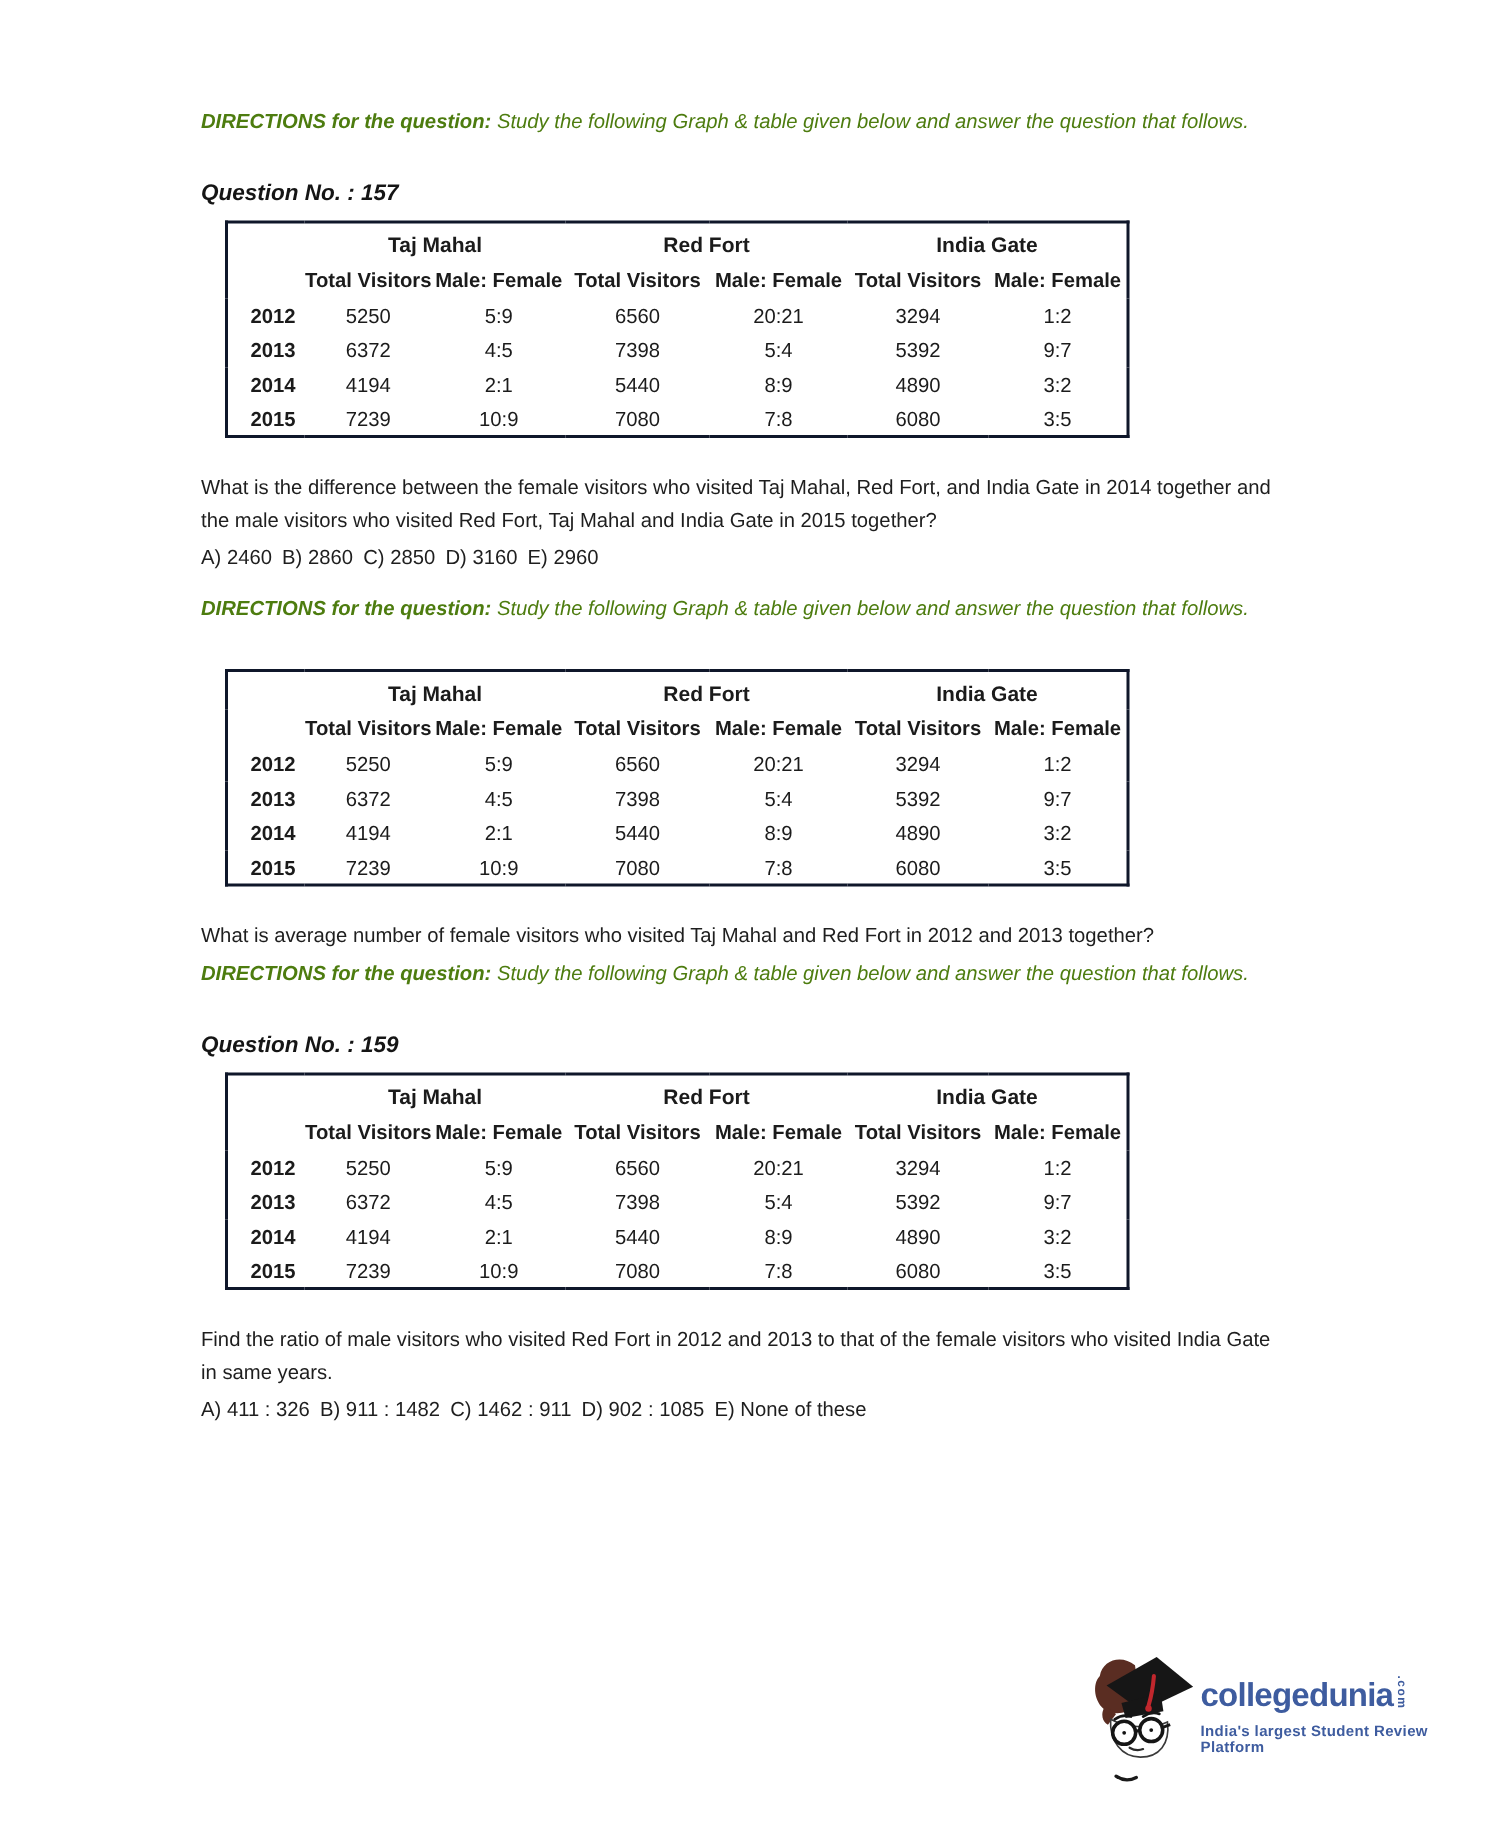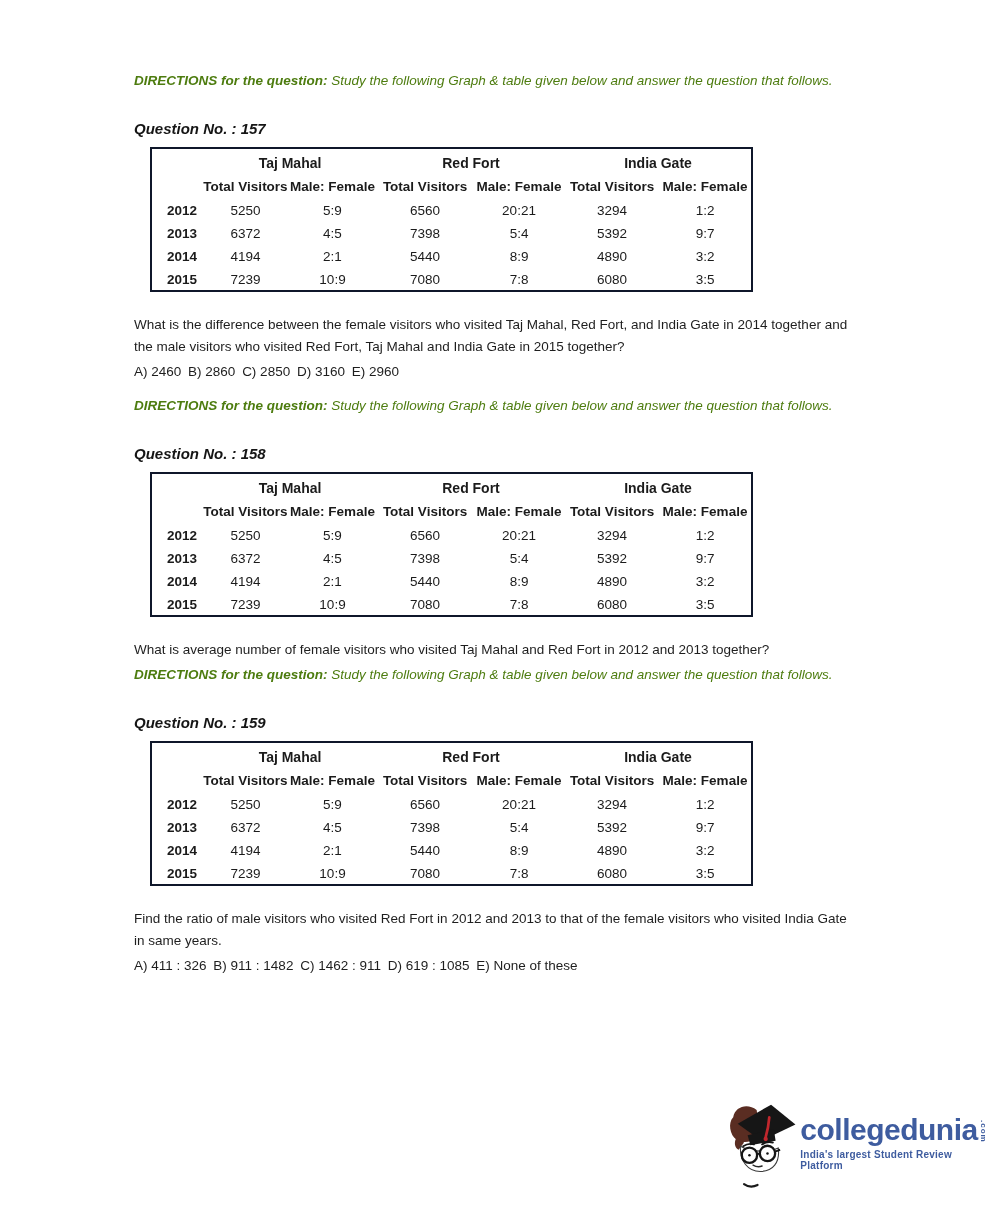--- a/index.html
+++ b/index.html
@@ -65,21 +65,21 @@
   
   .logo {
     position: absolute;
     left: 726px; top: 1100px;
     display: flex;
     align-items: flex-start;
   }
   .logo-text { margin-left: 4px; padding-top: 14px; }
   .brand-row { display: flex; align-items: baseline; }
   .brand {
-    font-size: 30px;
+    font-size: 22px;
     font-weight: bold;
     letter-spacing: -0.5px;
     line-height: 32px;
   }
   .tld {
     writing-mode: vertical-rl;
     font-size: 8px;
     font-weight: bold;
     letter-spacing: 1px;
     margin-left: 1px;
@@ -173,21 +173,20 @@
       <span class="opt">B) 2860</span>
       <span class="opt">C) 2850</span>
       <span class="opt">D) 3160</span>
       <span class="opt">E) 2960</span>
     </p>
   </section>
 
   <section>
     <p class="directions"><strong class="dir-label">DIRECTIONS for the question:</strong><span> Study the following Graph &amp; table given below and answer the question that follows.</span></p>
 
-    <p class="qno">Question No. : 158</p>
 
     <table class="visitors">
       <colgroup>
           <col style="width:52px">
           <col style="width:85px">
           <col style="width:89px">
           <col style="width:96px">
           <col style="width:92px">
           <col style="width:94px">
           <col style="width:93px">
@@ -318,21 +317,21 @@
         <td>3:5</td>
       </tr>
     </tbody>
       </table>
 
     <p class="qtext">Find the ratio of male visitors who visited Red Fort in 2012 and 2013 to that of the female visitors who visited India Gate in same years.</p>
     <p class="options">
       <span class="opt">A) 411 : 326</span>
       <span class="opt">B) 911 : 1482</span>
       <span class="opt">C) 1462 : 911</span>
-      <span class="opt">D) 619 : 1085</span>
+      <span class="opt">D) 902 : 1085</span>
       <span class="opt">E) None of these</span>
     </p>
   </section>
 
 </div>
 
 <div class="logo">
   <svg width="72" height="96" viewBox="0 0 78 104" aria-hidden="true">
 
     <path d="M34,10 C24,2 10,6 8,18 C2,24 4,38 12,43 C18,47 28,46 33,41 L36,24 Z" fill="#5a2d22"></path>

